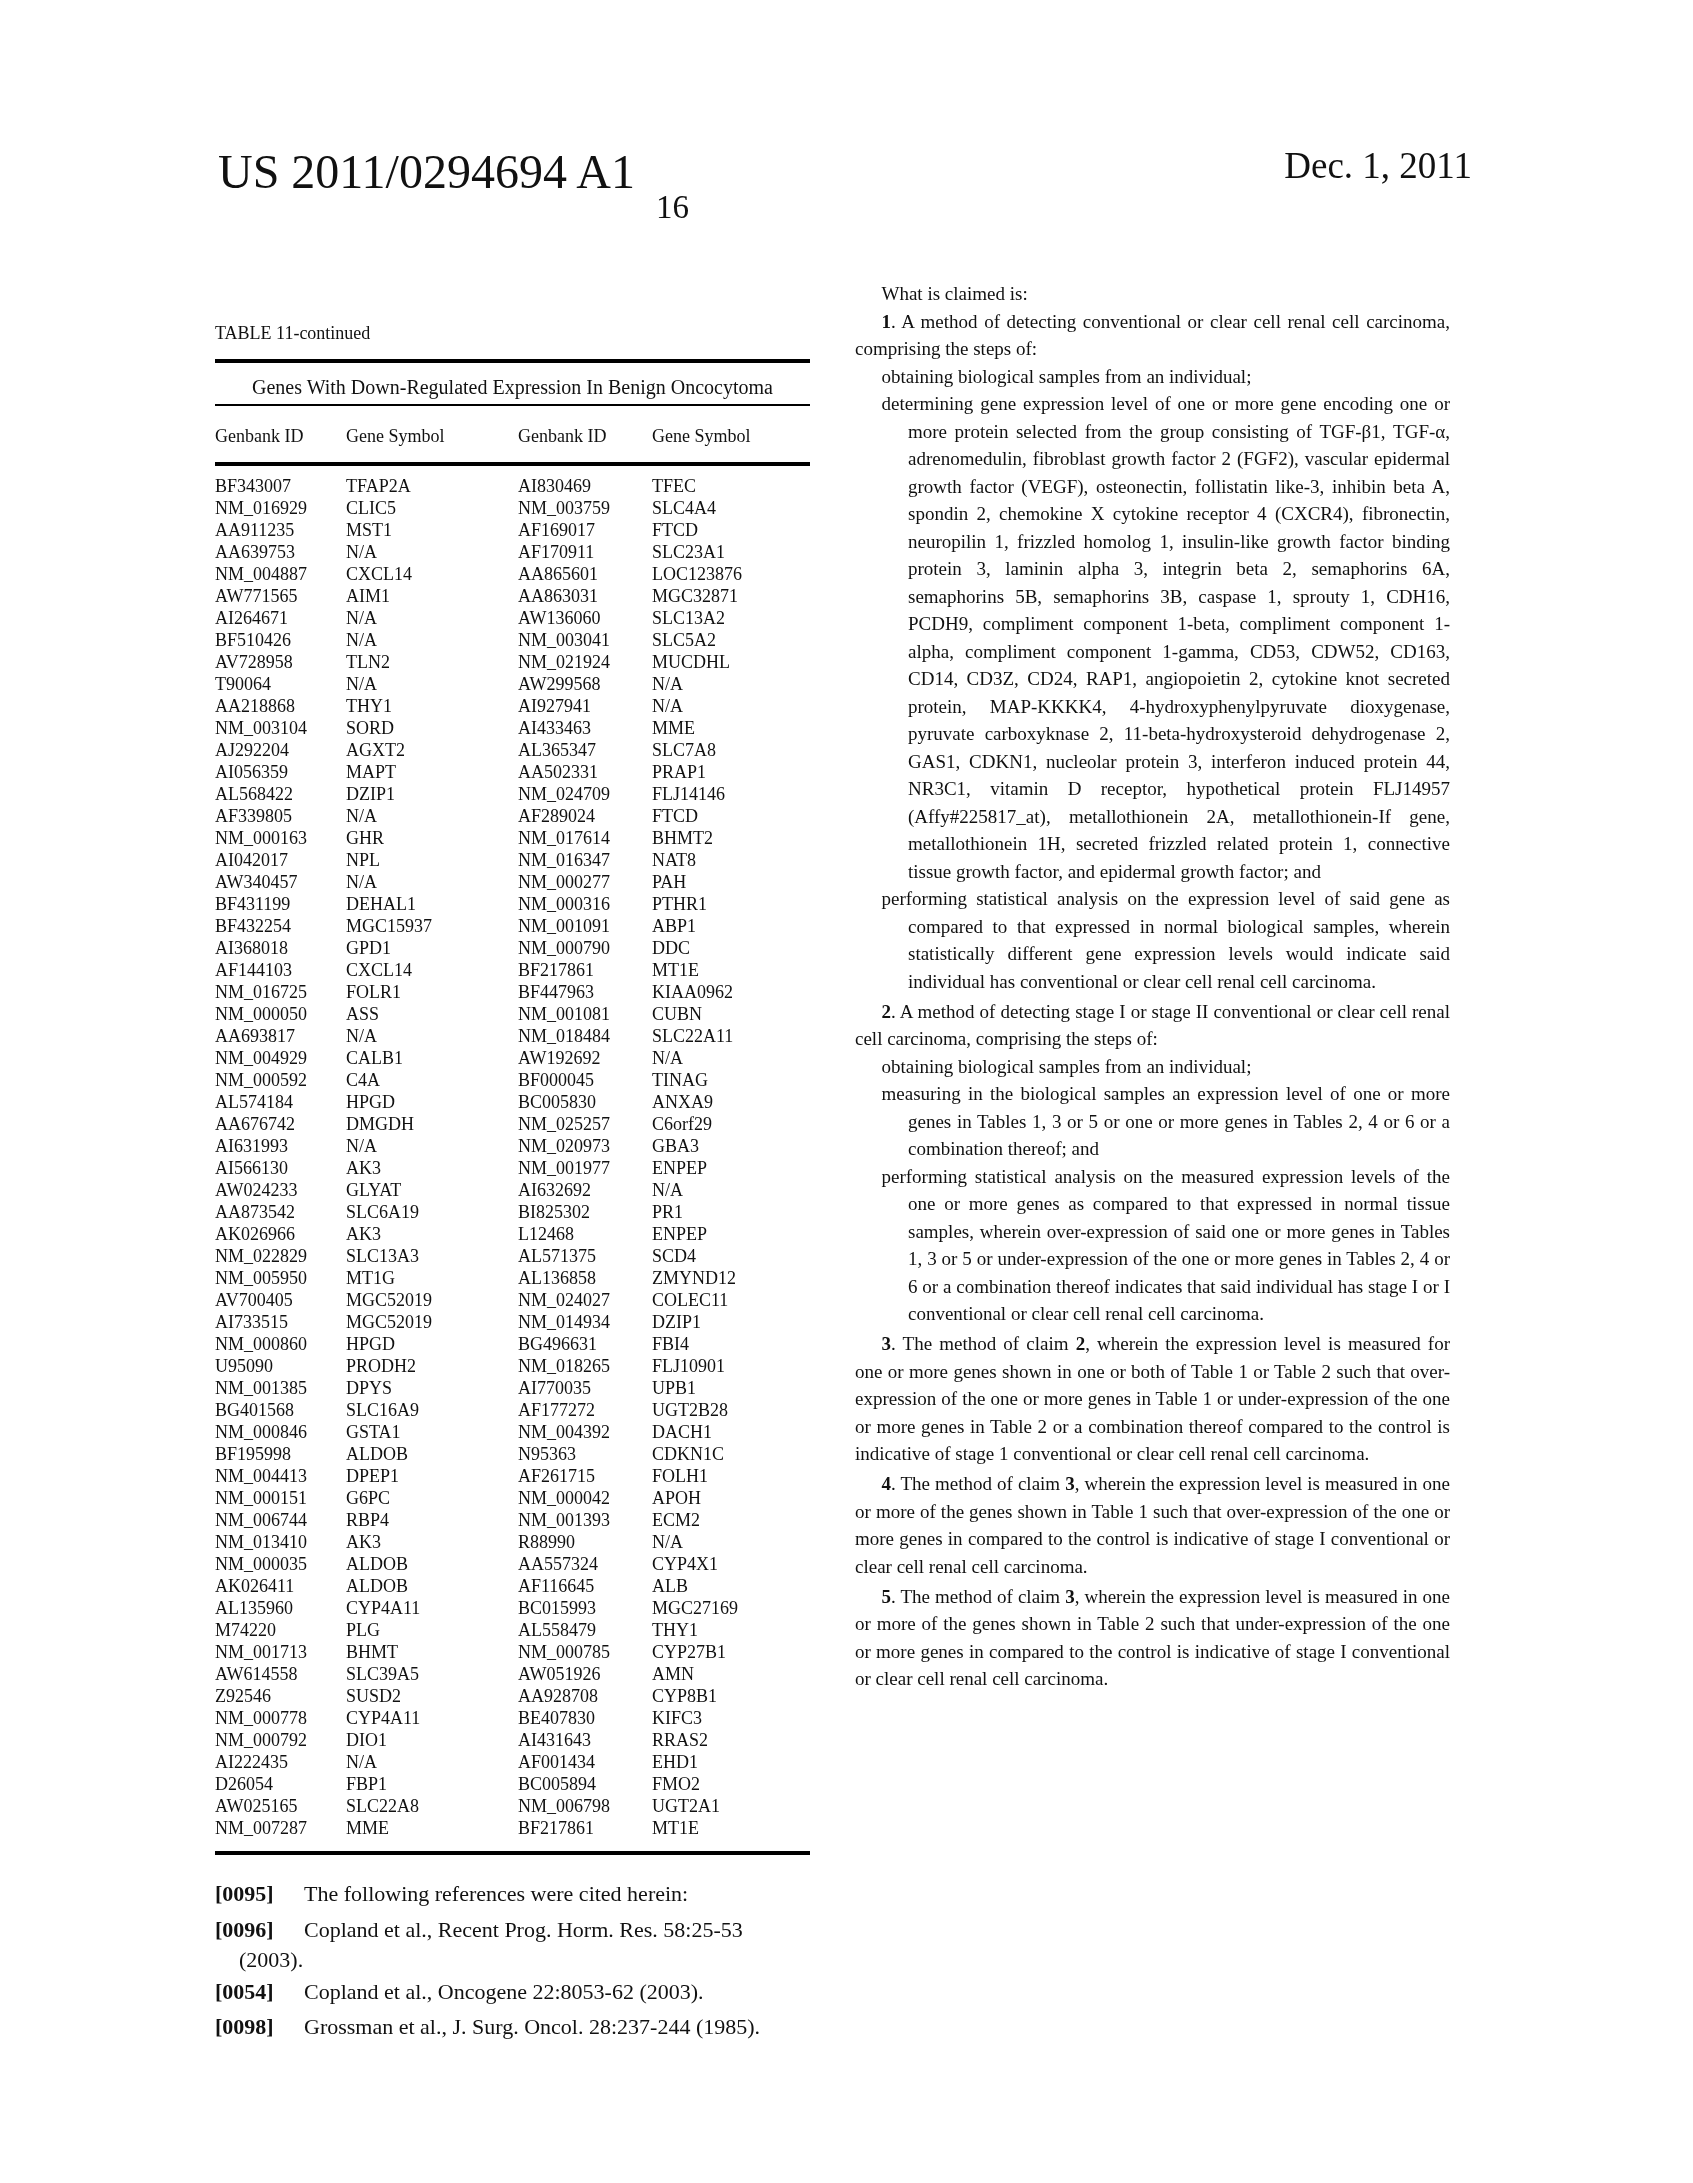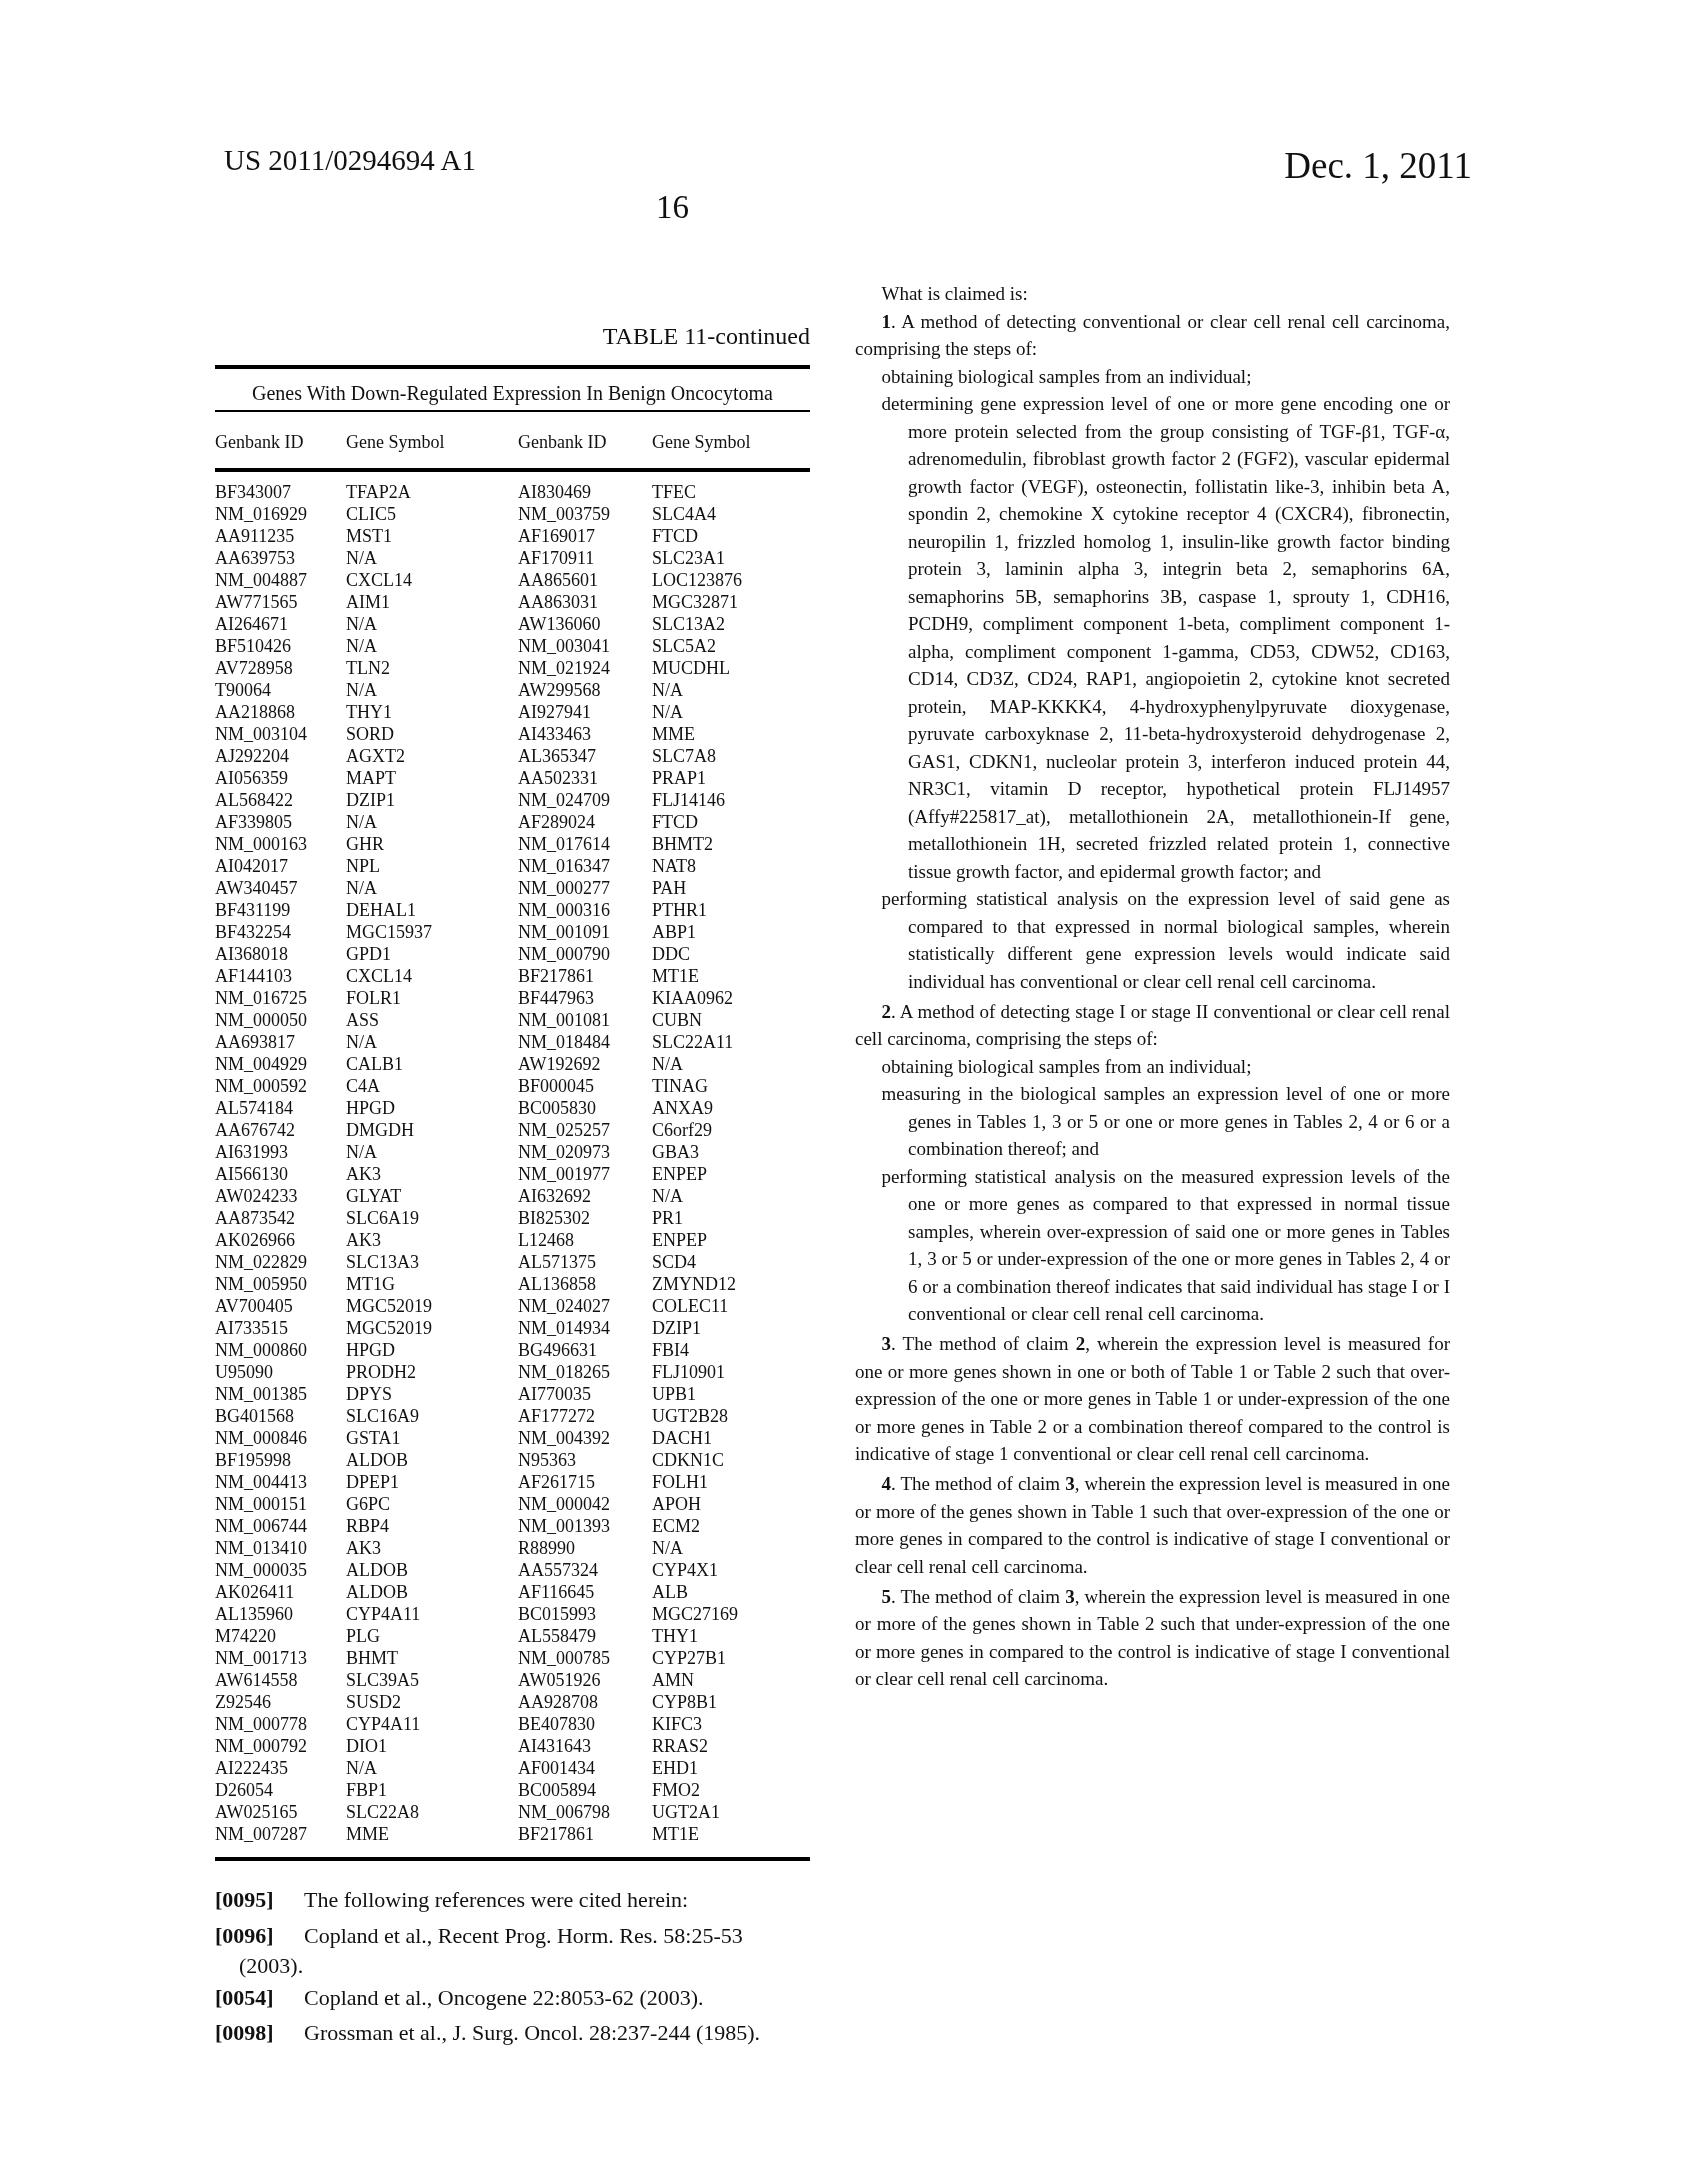--- a/index.html
+++ b/index.html
@@ -1,23 +1,23 @@
 <!DOCTYPE html>
 <html style="font-size:10.6px"><head>
 <meta charset="utf-8">
 <style>
   html, body { margin: 0; padding: 0; background: #ffffff; }
   body { width: 1694px; height: 2183px; position: relative; overflow: hidden;
          font-family: "Liberation Serif", "DejaVu Serif", serif; color: #111; }
-  .hdr-left { position: absolute; left: 218px; top: 144px; font-size: 29px; margin-left: 6px; }
+  .hdr-left { position: absolute; left: 218px; top: 144px; font-size: 48px; }
   .hdr-right { position: absolute; right: 222px; top: 144px; font-size: 37px; }
   .page-num { position: absolute; left: 0; width: 1345px; top: 189px; text-align: center; font-size: 33px; }
 
   .left-col { position: absolute; left: 215px; top: 323px; width: 595px; }
-  .table-title { text-align: right; font-size: 24px; margin-bottom: 14.6px; }
+  .table-title { text-align: left; font-size: 18px; margin-bottom: 14.6px; }
   .rule-thick { height: 4px; background: #000; }
   .rule-med { height: 2.6px; background: #000; }
   .table-caption { text-align: center; font-size: 20px; padding: 13.2px 0 5.3px 0; }
   .col-head, .row { display: grid; grid-template-columns: 131px 172px 134px 159px; font-size: 18px; }
   .col-head { padding: 20px 0 14.6px 0; }
   .rows { padding-top: 9.3px; padding-bottom: 12px; }
   .row { height: 22px; line-height: 22px; }
   .refs { margin-top: 22.5px; font-size: 22px; }
   .ref { display: flex; line-height: 33px; margin-bottom: 2.6px; }
   .ref .num { font-weight: bold; width: 89px; flex: none; }

